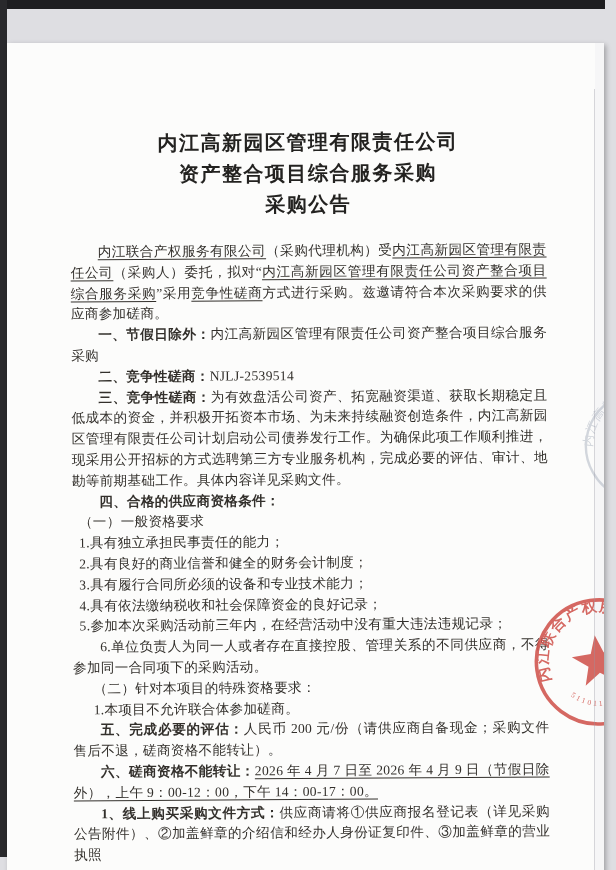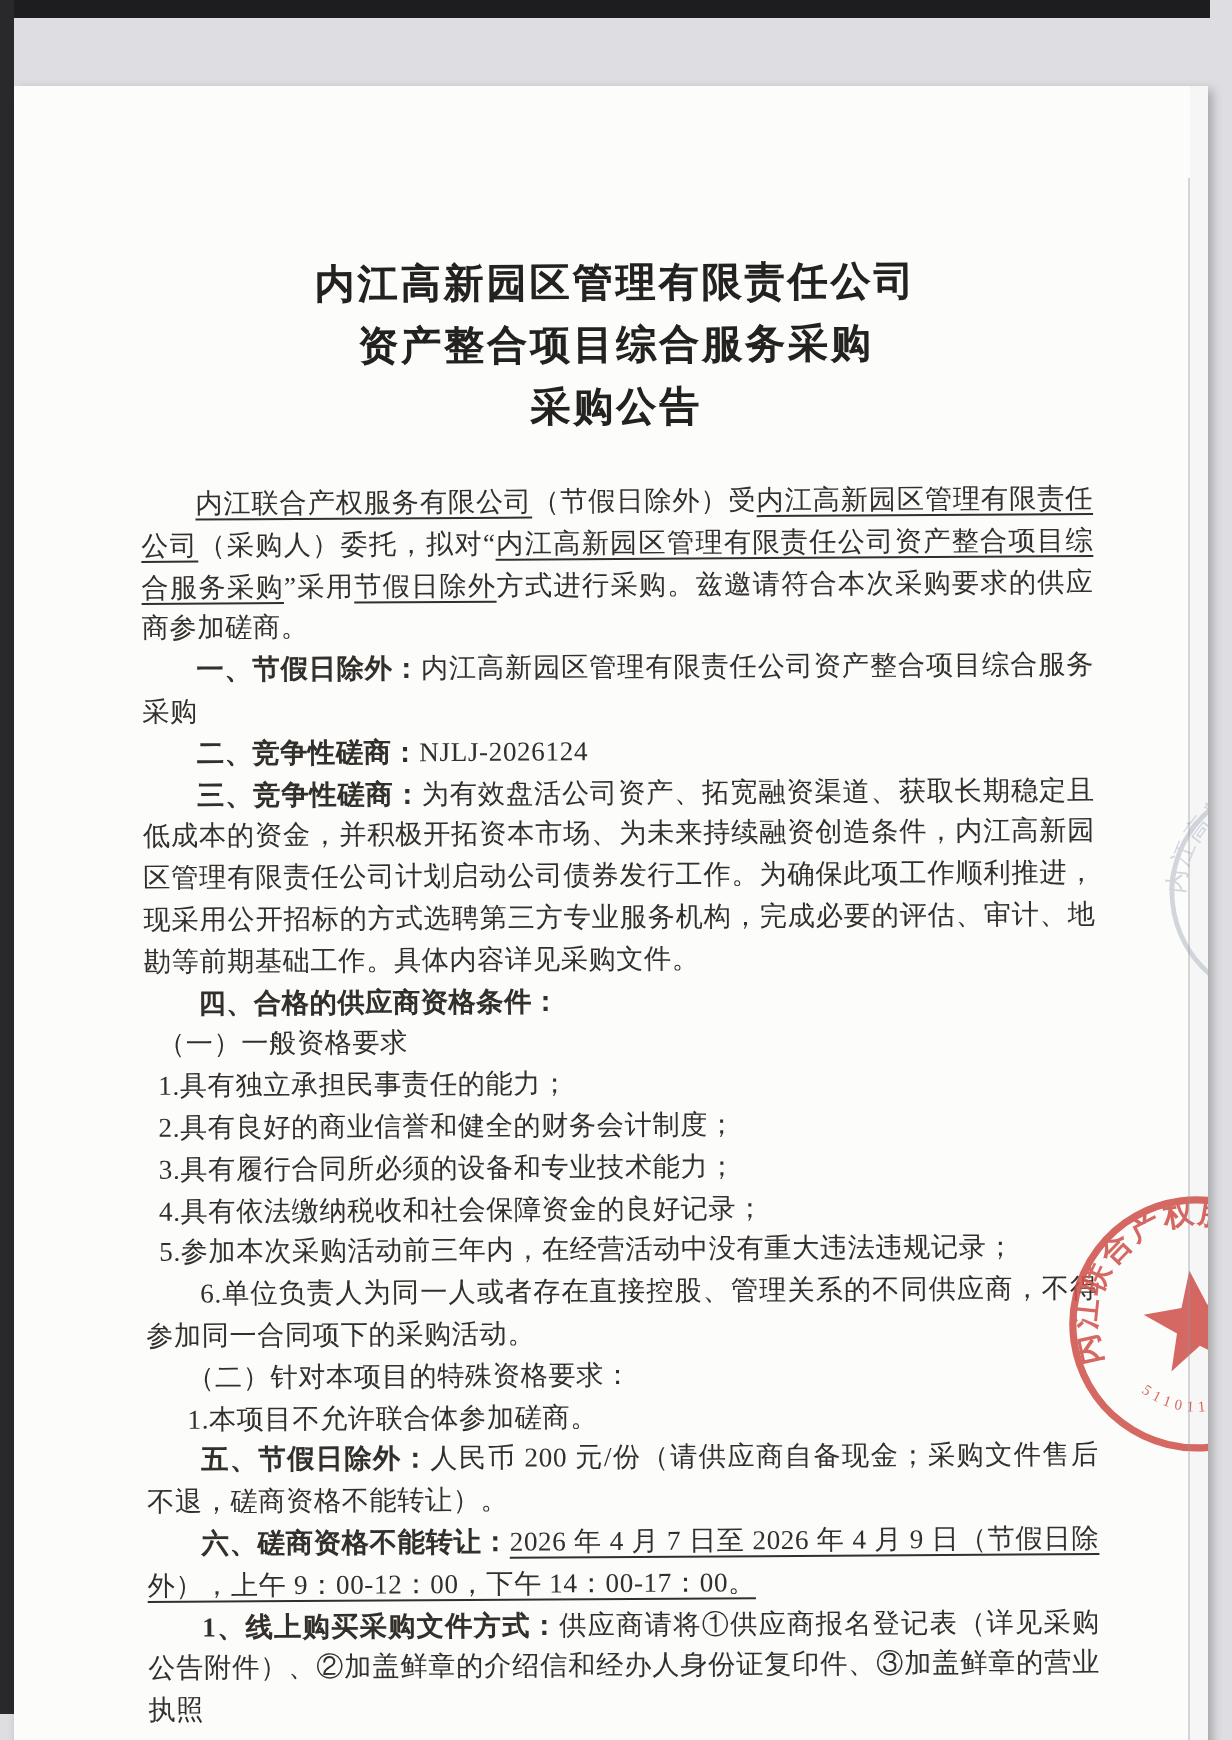--- a/index.html
+++ b/index.html
@@ -45,35 +45,35 @@
   <div class="page">
     <div class="fold-strip"></div>
 
     <div class="doc">
       <div class="title">
         <div>内江高新园区管理有限责任公司</div>
         <div>资产整合项目综合服务采购</div>
         <div>采购公告</div>
       </div>
       <div class="body-text">
-          <div class="para" style="text-indent: 2em;"><span class="u">内江联合产权服务有限公司</span><span>（节假日除外）受</span><span class="u">内江高新园区管理有限责任公司</span><span>（采购人）委托，拟对“</span><span class="u">内江高新园区管理有限责任公司资产整合项目综合服务采购</span><span>”采用</span><span class="u">节假日除外</span><span>方式进行采购。兹邀请符合本次采购要求的供应商参加磋商。</span></div>
+          <div class="para" style="text-indent: 2em;"><span class="u">内江联合产权服务有限公司</span><span>（采购代理机构）受</span><span class="u">内江高新园区管理有限责任公司</span><span>（采购人）委托，拟对“</span><span class="u">内江高新园区管理有限责任公司资产整合项目综合服务采购</span><span>”采用</span><span class="u">竞争性磋商</span><span>方式进行采购。兹邀请符合本次采购要求的供应商参加磋商。</span></div>
           <div class="para" style="text-indent: 2em;"><span class="b">一、节假日除外：</span><span>内江高新园区管理有限责任公司资产整合项目综合服务采购</span></div>
-          <div class="para" style="text-indent: 2em;"><span class="b">二、竞争性磋商：</span><span>NJLJ-2026124</span></div>
+          <div class="para" style="text-indent: 2em;"><span class="b">二、竞争性磋商：</span><span>NJLJ-2539514</span></div>
           <div class="para" style="text-indent: 2em;"><span class="b">三、竞争性磋商：</span><span>为有效盘活公司资产、拓宽融资渠道、获取长期稳定且低成本的资金，并积极开拓资本市场、为未来持续融资创造条件，内江高新园区管理有限责任公司计划启动公司债券发行工作。为确保此项工作顺利推进，现采用公开招标的方式选聘第三方专业服务机构，完成必要的评估、审计、地勘等前期基础工作。具体内容详见采购文件。</span></div>
           <div class="para" style="text-indent: 2em;"><span class="b">四、合格的供应商资格条件：</span></div>
           <div class="para" style="text-indent: 0.5em;"><span>（一）一般资格要求</span></div>
           <div class="para" style="text-indent: 0.5em;"><span>1.具有独立承担民事责任的能力；</span></div>
           <div class="para" style="text-indent: 0.5em;"><span>2.具有良好的商业信誉和健全的财务会计制度；</span></div>
           <div class="para" style="text-indent: 0.5em;"><span>3.具有履行合同所必须的设备和专业技术能力；</span></div>
           <div class="para" style="text-indent: 0.5em;"><span>4.具有依法缴纳税收和社会保障资金的良好记录；</span></div>
           <div class="para" style="text-indent: 0.5em;"><span>5.参加本次采购活动前三年内，在经营活动中没有重大违法违规记录；</span></div>
           <div class="para" style="text-indent: 2em;"><span>6.单位负责人为同一人或者存在直接控股、管理关系的不同供应商，不得参加同一合同项下的采购活动。</span></div>
           <div class="para" style="text-indent: 1.5em;"><span>（二）针对本项目的特殊资格要求：</span></div>
           <div class="para" style="text-indent: 1.5em;"><span>1.本项目不允许联合体参加磋商。</span></div>
-          <div class="para" style="text-indent: 2em;"><span class="b">五、节假日除外：</span><span>人民币 200 元/份（请供应商自备现金；采购文件售后不退，磋商资格不能转让）。</span></div>
+          <div class="para" style="text-indent: 2em;"><span class="b">五、完成必要的评估：</span><span>人民币 200 元/份（请供应商自备现金；采购文件售后不退，磋商资格不能转让）。</span></div>
           <div class="para" style="text-indent: 2em;"><span class="b">六、磋商资格不能转让：</span><span class="u">2026 年 4 月 7 日至 2026 年 4 月 9 日（节假日除外），上午 9：00-12：00，下午 14：00-17：00。</span></div>
           <div class="para" style="text-indent: 2em;"><span class="b">1、线上购买采购文件方式：</span><span>供应商请将①供应商报名登记表（详见采购公告附件）、②加盖鲜章的介绍信和经办人身份证复印件、③加盖鲜章的营业执照</span></div>
         </div>
     </div>
 
     <svg class="stamp stamp-red" width="170" height="170" viewBox="0 0 170 170">
       <g transform="rotate(-8 85 85)">
         <circle cx="85" cy="88" r="62" fill="none" stroke="#d0544d" stroke-width="3.6"></circle>
         <path id="sealArc" d="M 37,104 A 50.6,50.6 0 1 1 133,104" fill="none"></path>
         <text font-size="15" font-weight="bold" fill="#d0544d" letter-spacing="1.5">

